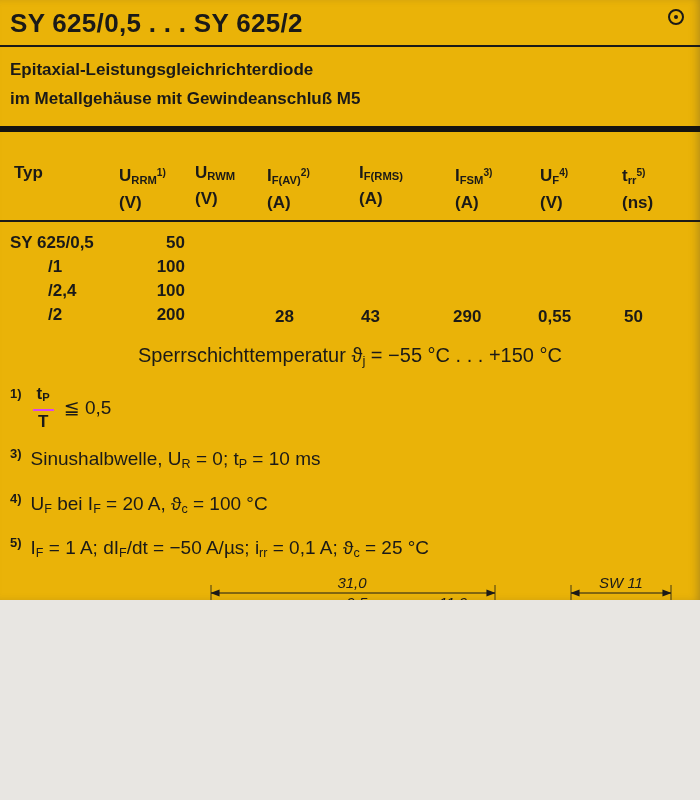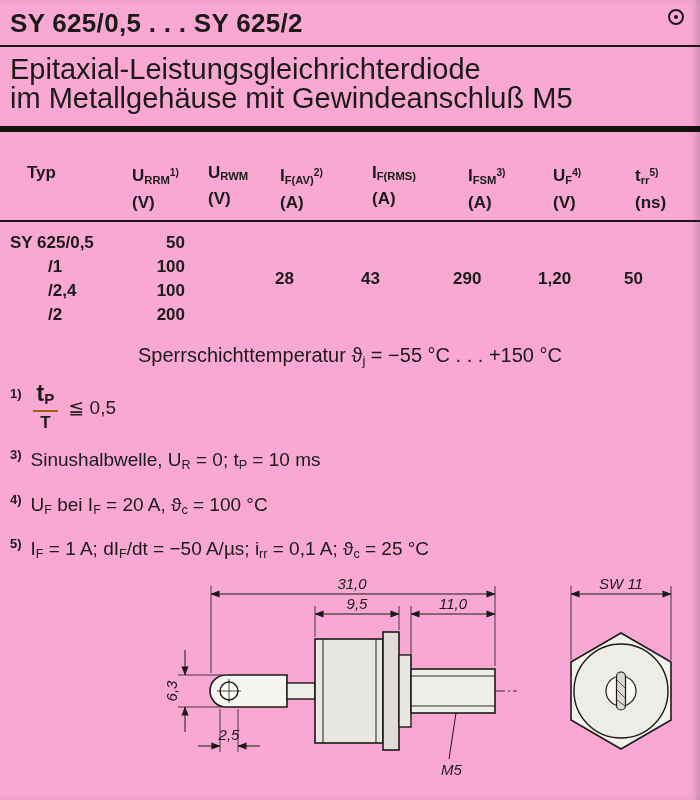--- a/index.html
+++ b/index.html
@@ -1,57 +1,57 @@
 <!DOCTYPE html>
 <html><head>
 <meta charset="utf-8">
 <style>
   * { margin:0; padding:0; box-sizing:border-box; }
   html,body { background:#e8e6e2; }
   .page {
-    position:relative; width:700px; height:800px; margin:0 auto;
-    background:#f9a8d4; color:#1b1a18; overflow:hidden;
+    position:relative; width:700px; height:600px; margin:0 auto;
+    background:#eab308; color:#1b1a18; overflow:hidden;
     font-family:"Liberation Sans", sans-serif;
     box-shadow: inset -5px 0 8px -3px rgba(70,62,55,.35);
   }
   sub { font-size:0.66em; vertical-align:-0.22em; letter-spacing:0; }
   sup { font-size:0.60em; vertical-align:0.5em; }
 
   .head { padding:8px 40px 0 10px; position:relative; }
   .title { font-size:26px; font-weight:bold; letter-spacing:.3px; }
   .logo { position:absolute; top:9px; right:16px; width:16px; height:16px;
           border:2px solid #1b1a18; border-radius:50%;
           display:flex; align-items:center; justify-content:center; }
   .logo::after { content:""; width:4px; height:4px; background:#1b1a18; border-radius:50%; }
 
   .rule-a { height:2px; background:#1b1a18; margin-top:6px; }
-  .subtitle { margin:8px 12px 0 10px; font-size:29px; line-height:29px; font-weight:400; }
+  .subtitle { margin:8px 12px 0 10px; font-size:17px; line-height:29px; font-weight:700; }
   .rule-b { height:6px; background:#141310; margin-top:13px; }
 
-  .grid { display:grid; grid-template-columns:105px 76px 72px 92px 96px 85px 82px auto; padding-left:27px; }
+  .grid { display:grid; grid-template-columns:105px 76px 72px 92px 96px 85px 82px auto; padding-left:14px; }
   .thead { margin-top:31px; font-size:17px; font-weight:bold; }
   .th-label { line-height:20px; }
   .th-unit  { line-height:20px; margin-top:3px; }
   .rule-c { height:2px; background:#1b1a18; margin-top:7px; }
 
   .tbody { padding:9px 0 10px 10px; font-size:17px; font-weight:bold; }
   .typ-cell { line-height:24px; }
   .typ-indent { padding-left:38px; }
   .val-cell { line-height:24px; text-align:right; padding-right:6px; }
-  .shared-col { display:flex; align-items:center; }
+  .shared-col { display:flex; align-items:flex-end; }
   .pl12 { padding-left:12px; } .pl6 { padding-left:6px; } .pl0 { padding-left:2px; }
 
   .sperr { margin:5px 10px 0; font-size:20px; line-height:26px; font-weight:500;text-align:center; }
 
   .fn { margin:11px 10px 0; font-size:19px; line-height:24px; }
   .fn-marker { font-size:13px; font-weight:bold; vertical-align:7px; margin-right:9px; }
   .fn1 { display:flex; align-items:center; }
   .fn1 .fn-marker { align-self:flex-start; margin-top:-2px; }
   .fraction { display:inline-flex; flex-direction:column; align-items:center; margin:0 10px 0 2px; font-weight:bold; }
-  .frac-num { padding:0 4px 1px; border-bottom:2px solid #a16207; font-size:23px; line-height:19px; }
+  .frac-num { padding:0 4px 1px; border-bottom:2px solid #d946ef; font-size:17px; line-height:19px; }
   .frac-den { padding-top:1px; font-size:17px; line-height:19px; }
 
   .drawing { display:block; margin-top:10px; }
   .dimtext { font-style:italic; font-size:15px; fill:#1b1a18; }
 </style>
 </head>
 <body>
 
 <div class="page">
 
@@ -121,21 +121,21 @@
       <div class="shared-col pl12">
           <span>28</span>
         </div>
       <div class="shared-col pl6">
           <span>43</span>
         </div>
       <div class="shared-col pl0">
           <span>290</span>
         </div>
       <div class="shared-col pl0">
-          <span>1,20</span>
+          <span>0,55</span>
         </div>
       <div class="shared-col pl6">
           <span>50</span>
         </div>
     </div>
   </div>
 
   <div class="sperr">Sperrschichttemperatur ϑ<sub>j</sub> = −55 °C . . . +150 °C</div>
 
   <div class="fn fn1">

